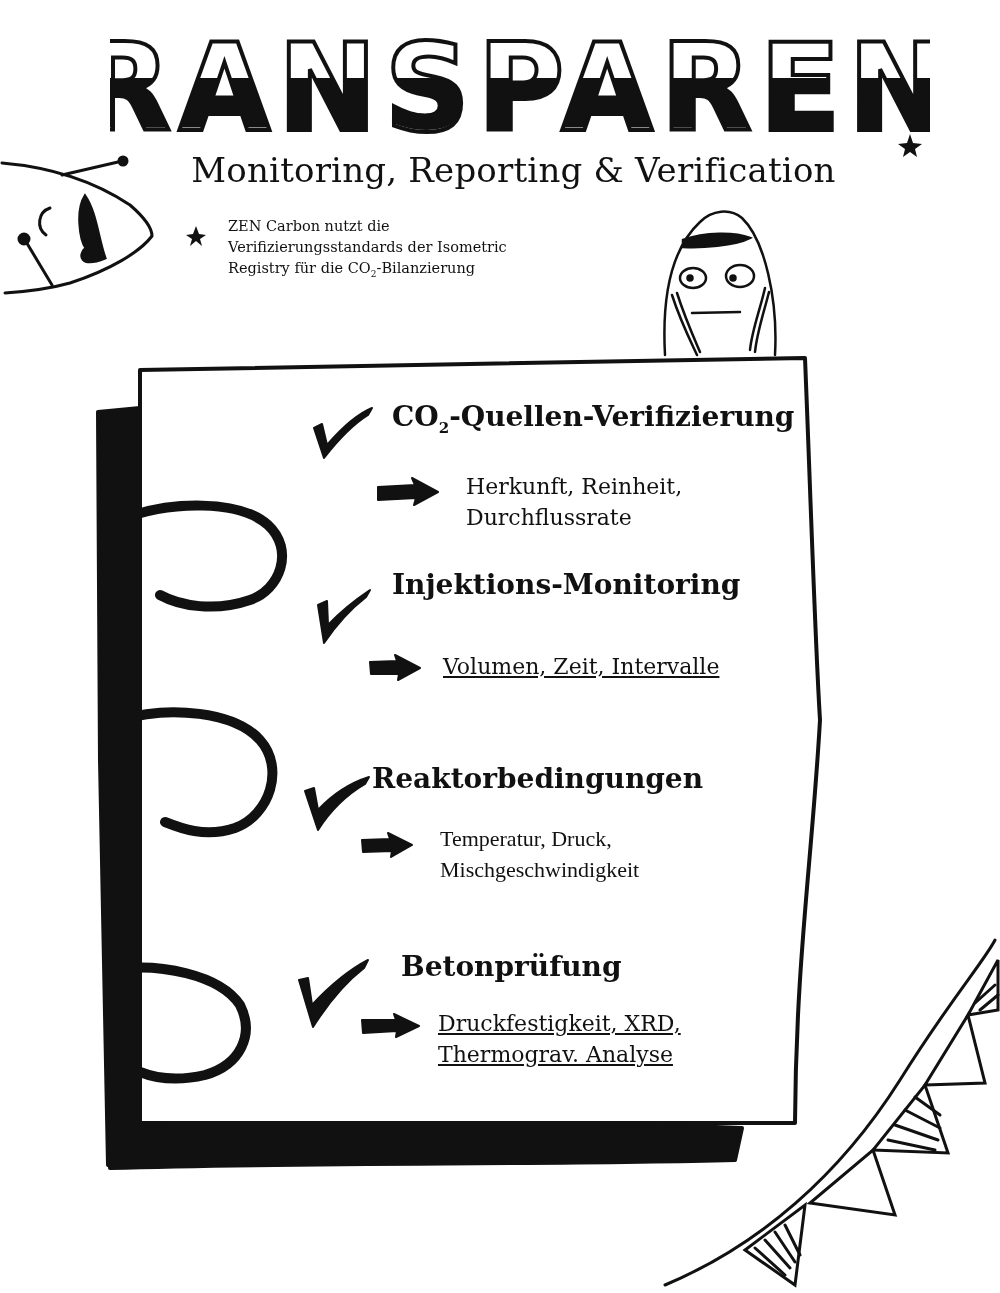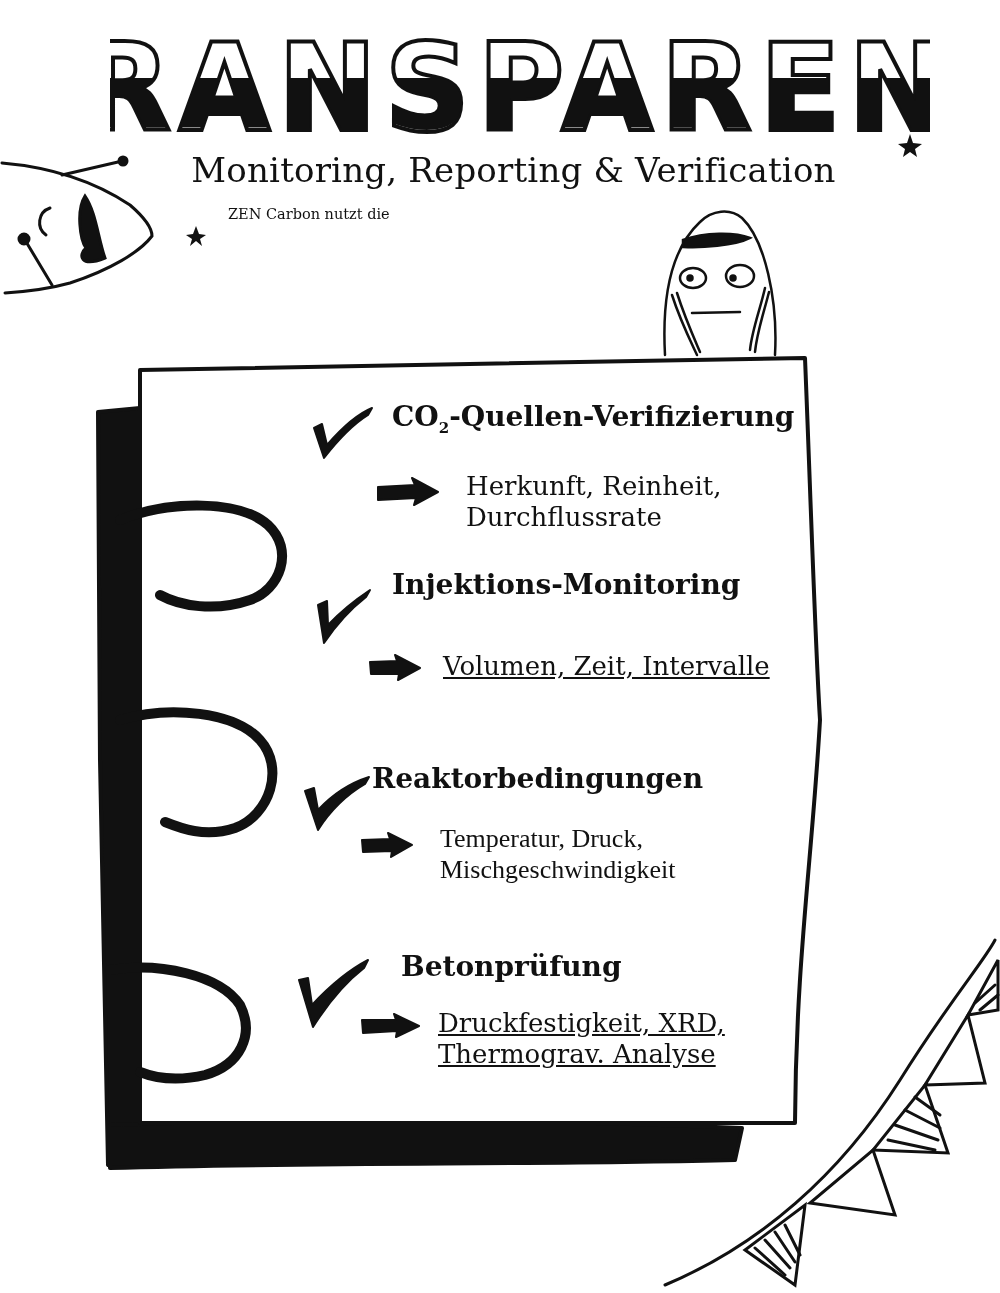--- a/index.html
+++ b/index.html
@@ -2,25 +2,25 @@
 <html><head>
 <meta charset="utf-8">
 <style>
   html, body { margin: 0; padding: 0; background: #ffffff; }
   body { width: 1000px; height: 1293px; position: relative; overflow: hidden;
          font-family: "DejaVu Serif", "Liberation Serif", serif; color: #111; }
   .abs { position: absolute; }
   svg.layer { position: absolute; left: 0; top: 0; width: 1000px; height: 1293px; pointer-events: none; }
   .title-art { left: 110px; top: 10px; width: 820px; height: 150px; }
   .subtitle { left: 0; width: 1027px; top: 150px; text-align: center; font-size: 34px; letter-spacing: 0.2px; }
-  .note { left: 228px; top: 204px; font-size: 14.5px; line-height: 21px; width: 320px; }
+  .note { left: 228px; top: 216px; font-size: 14.5px; line-height: 21px; width: 320px; }
   .note sub { font-size: 9px; }
   .item-title { font-size: 28px; white-space: nowrap; font-weight: bold; }
   .item-title sub { font-size: 15px; }
-  .item-detail { font-size: 26px; line-height: 31px; white-space: pre-line; }
+  .item-detail { font-size: 22px; line-height: 31px; white-space: pre-line; }
 </style>
 </head>
 <body>
 
 <svg class="layer" viewBox="0 0 1000 1293">
 
   <g fill="none" stroke="#111" stroke-width="3" stroke-linecap="round">
     <path d="M2,163 C60,168 100,185 130,205 C145,218 152,228 152,236 C140,252 110,270 70,283 C45,290 20,292 5,293"></path>
     <path d="M62,175 L118,162"></path>
     <circle cx="123" cy="161" r="4" fill="#111"></circle>
@@ -94,20 +94,22 @@
     <clipPath id="halfclip">
         <rect x="0" y="68" width="820" height="80"></rect>
       </clipPath>
   </defs>
 </svg>
 
 <div class="abs subtitle">Monitoring, Reporting &amp; Verification</div>
 
 <div class="abs note">
   <div>ZEN Carbon nutzt die</div>
+  <div>Verifizierungsstandards der Isometric</div>
+  <div><span>Registry für die CO</span><sub>2</sub><span>-Bilanzierung</span></div>
 </div>
 
 <div class="abs item-title" style="left:392px; top:400px;">
   <span>CO</span><sub>2</sub><span>-Quellen-Verifizierung</span>
 </div>
 <div class="abs item-detail" style="left:466px; top:471px;">Herkunft, Reinheit,
 Durchflussrate</div>
 
 <div class="abs item-title" style="left:392px; top:568px;">Injektions-Monitoring</div>
 <div class="abs item-detail" style="left:443px; top:651px;text-decoration:underline;">Volumen, Zeit, Intervalle</div>

